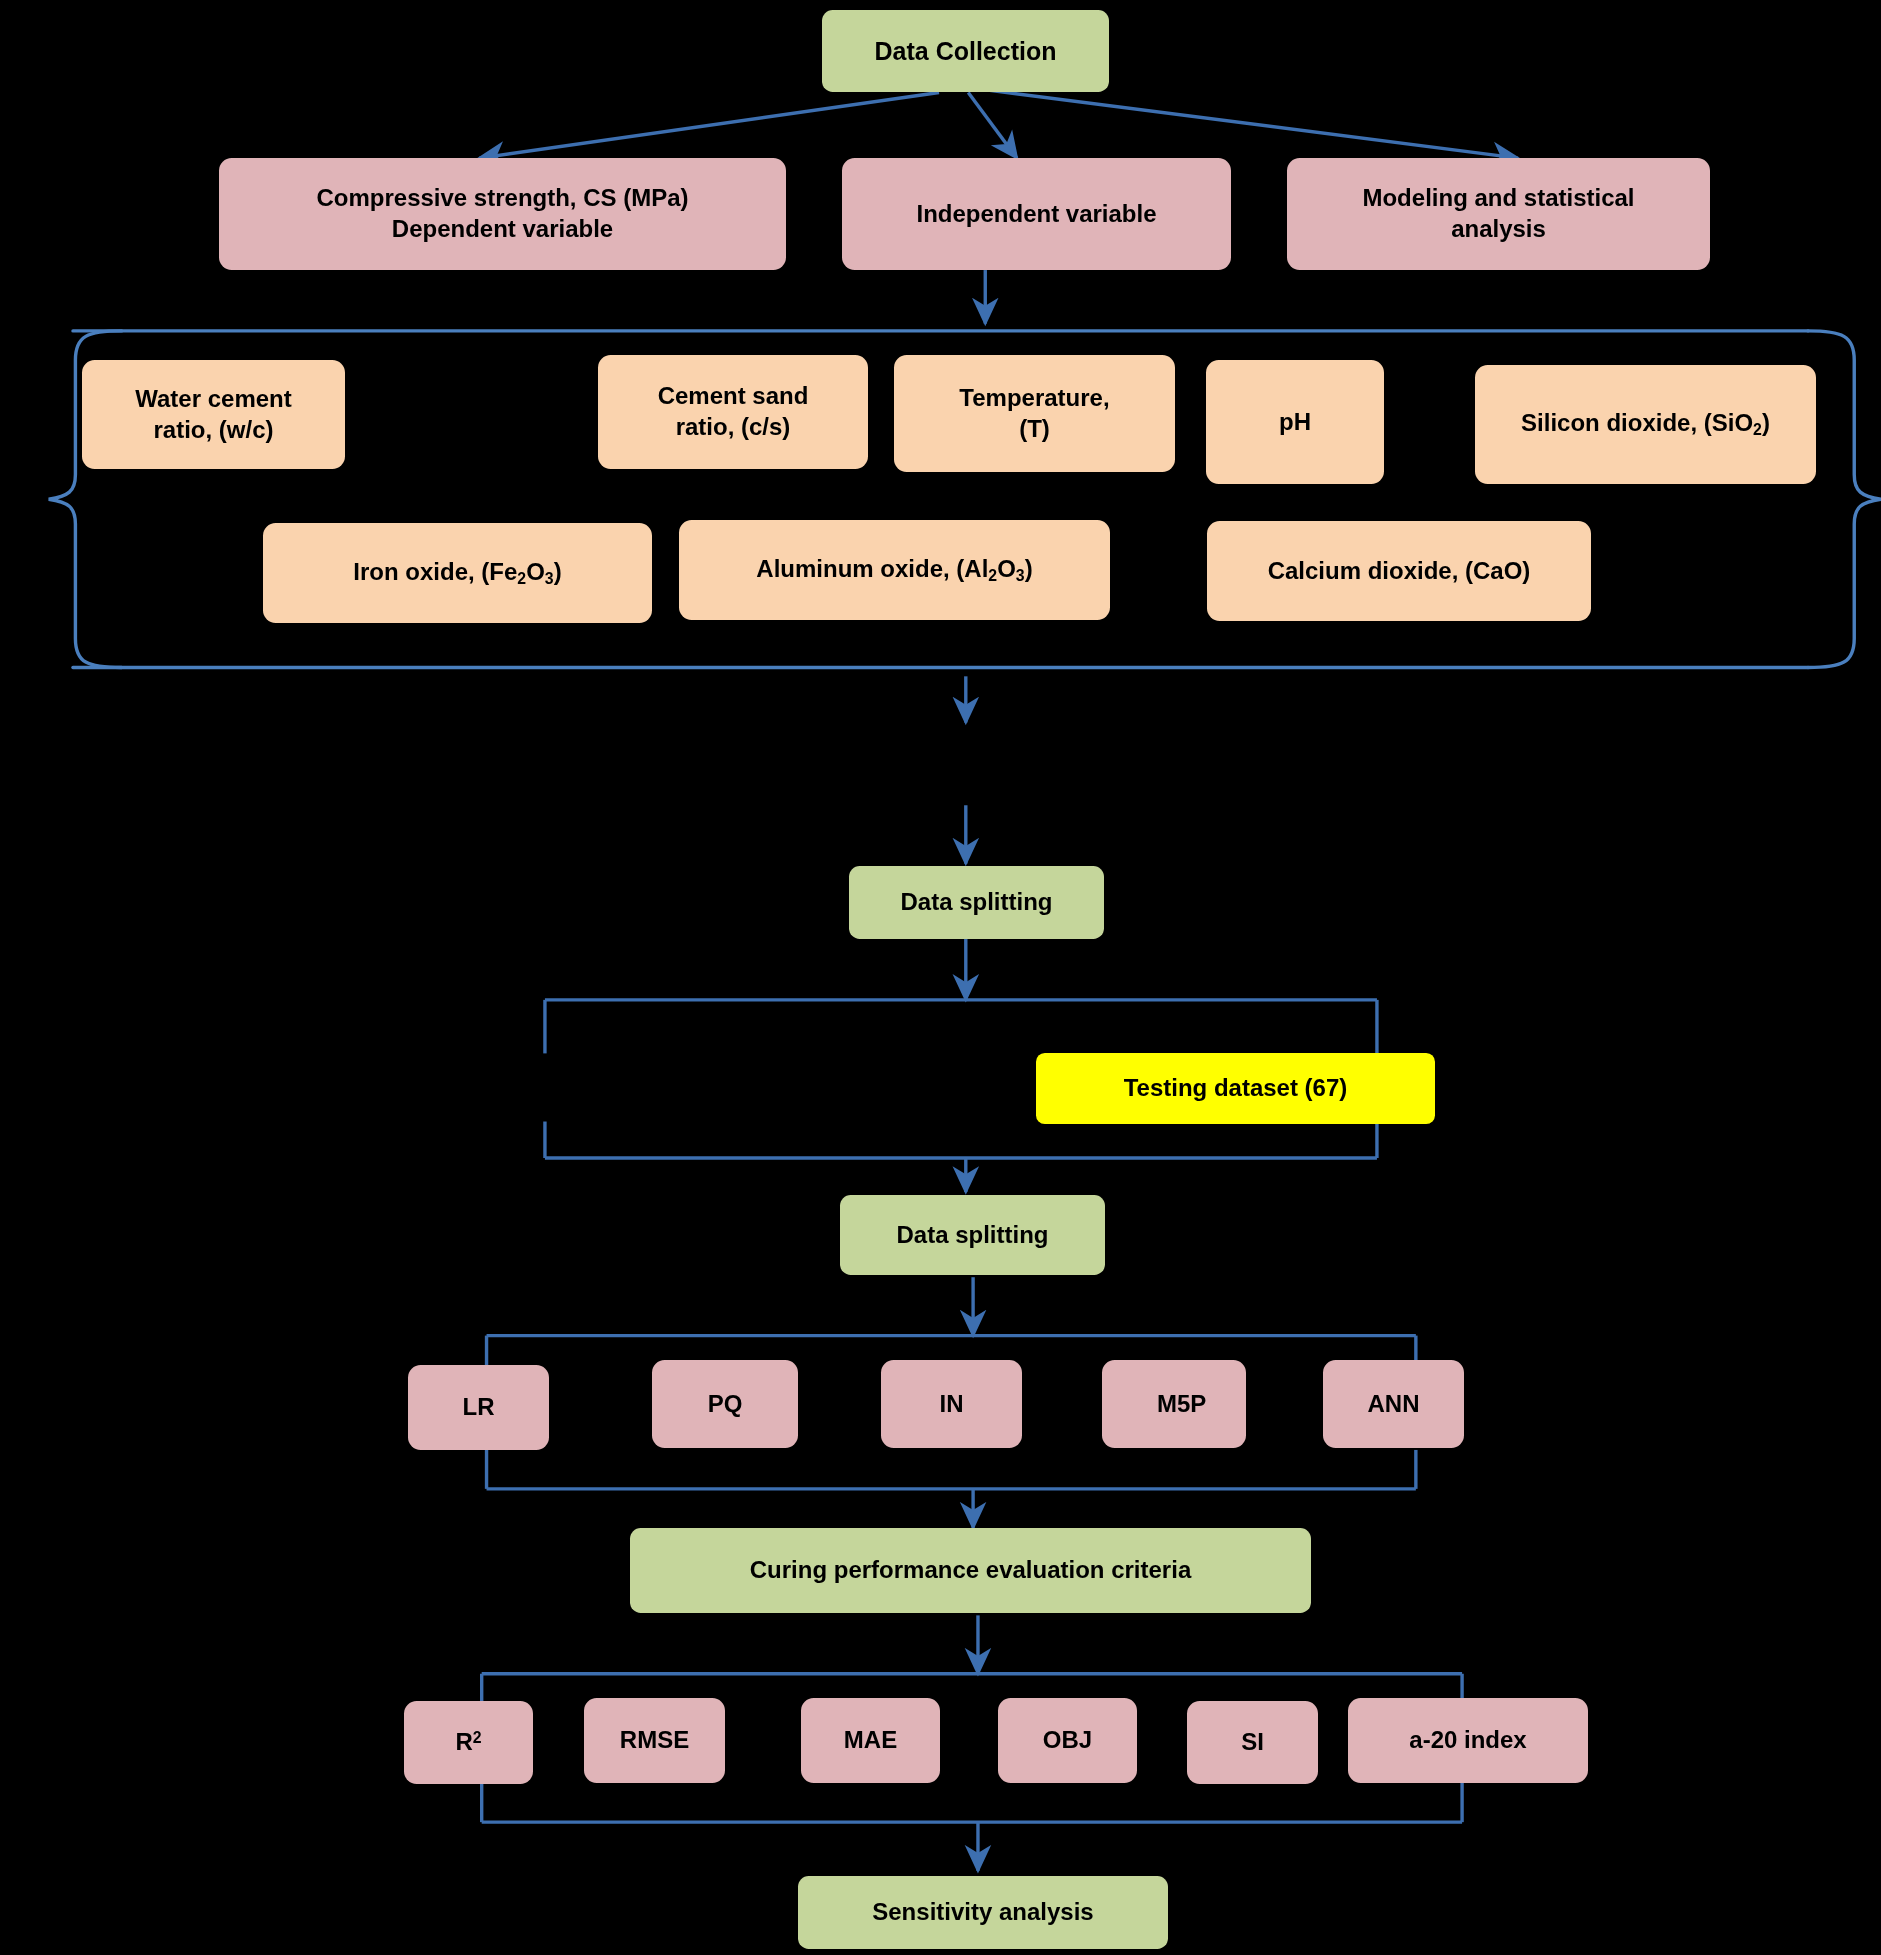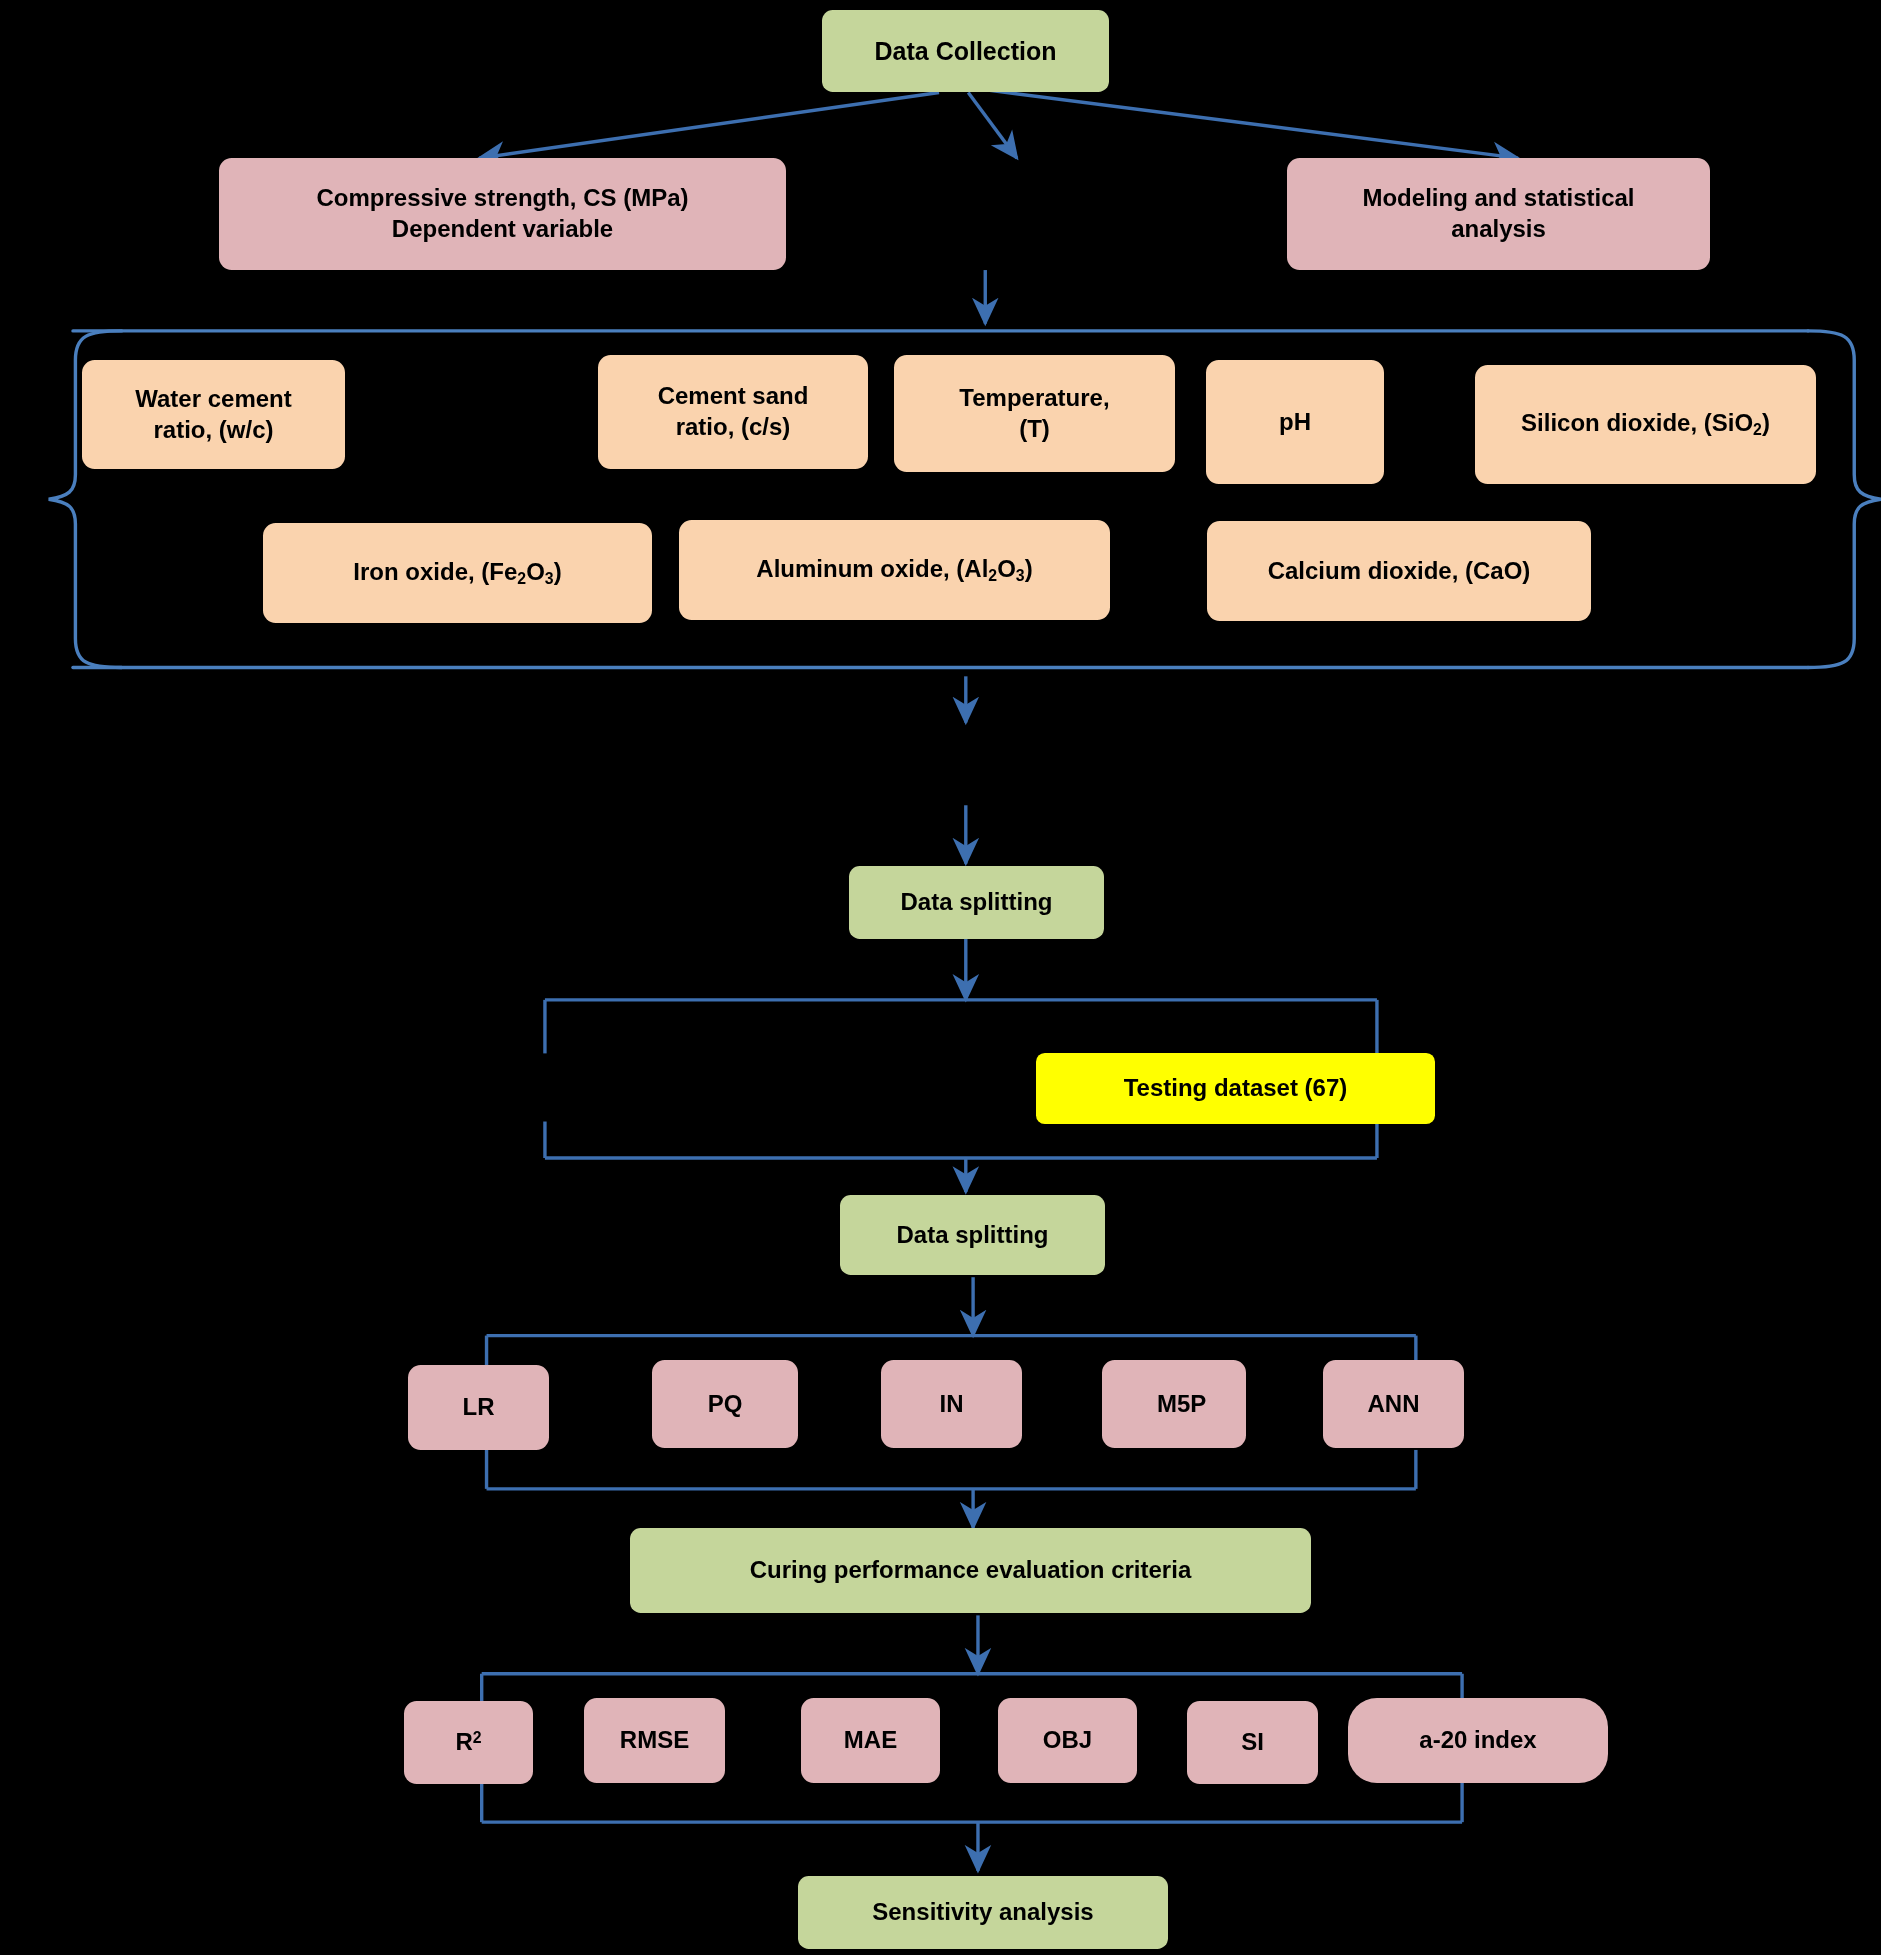--- a/index.html
+++ b/index.html
@@ -136,20 +136,23 @@
   </svg>
 
   <div class="node green fs-big" style="left:822px; top:9.7px; width:287px; height:82px;">
     <span>Data Collection</span>
   </div>
 
   <div class="node pink fs-med two-line" style="left:219px; top:158px; width:567px; height:112px;">
     <span>Compressive strength, CS (MPa)
 Dependent variable</span>
   </div>
+  <div class="node pink fs-med" style="left:842px; top:158px; width:389px; height:112px;">
+    <span>Independent variable</span>
+  </div>
   <div class="node pink fs-med two-line" style="left:1287px; top:158px; width:423px; height:112px;">
     <span>Modeling and statistical
 analysis</span>
   </div>
 
   <div class="node orange fs-param two-line" style="left:82px; top:360px; width:263px; height:109px;">
     <span>Water cement
 ratio, (w/c)</span>
   </div>
   <div class="node orange fs-param two-line" style="left:598px; top:355px; width:270px; height:114px;">
@@ -218,21 +221,21 @@
   </div>
   <div class="node pink fs-med" style="left:801px; top:1698px; width:139px; height:85px;">
     <span>MAE</span>
   </div>
   <div class="node pink fs-med" style="left:998px; top:1698px; width:139px; height:85px;">
     <span>OBJ</span>
   </div>
   <div class="node pink fs-med" style="left:1187px; top:1701px; width:131px; height:83px;">
     <span>SI</span>
   </div>
-  <div class="node pink fs-med" style="left:1348px; top:1698px; width:260px; height:85px;border-radius:29px;">
+  <div class="node pink fs-med" style="left:1348px; top:1698px; width:240px; height:85px;">
     <span>a-20 index</span>
   </div>
 
   <div class="node green fs-med" style="left:798px; top:1876px; width:370px; height:73px;">
     <span>Sensitivity analysis</span>
   </div>
 
 </div>
 
 

